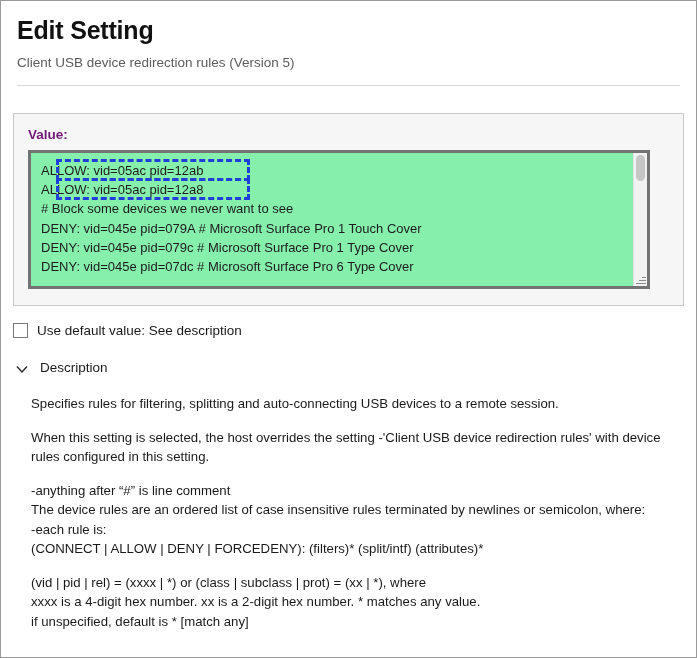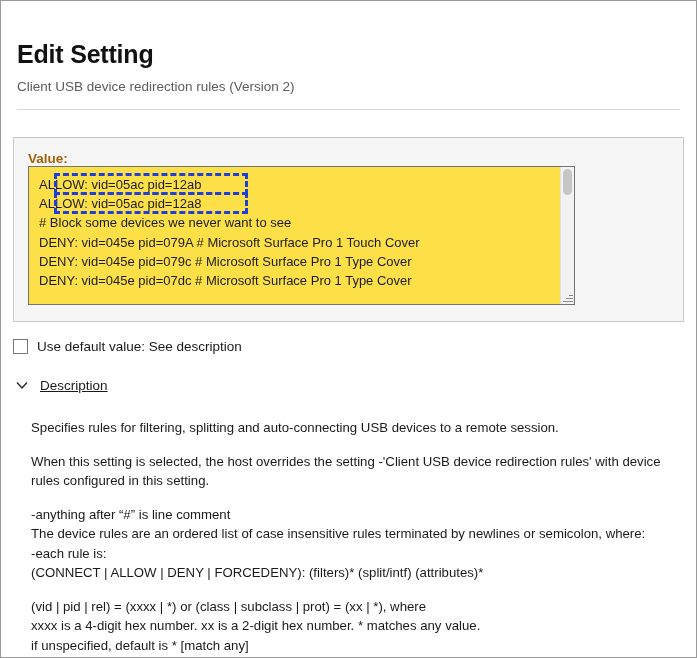--- a/index.html
+++ b/index.html
@@ -18,21 +18,20 @@
     position: relative;
     width: 697px;
     height: 658px;
     box-sizing: border-box;
     border: 1px solid #9a9a9a;
     background: #ffffff;
     overflow: hidden;
   }
   .header {
     padding: 14px 16px 12px 16px;
-    margin-top: 24px;
   }
   .page-title {
     font-size: 25px;
     font-weight: bold;
     line-height: 30px;
     letter-spacing: -0.2px;
     color: #111111;
     margin: 0;
   }
   .page-subtitle {
@@ -48,28 +47,29 @@
   .value-panel {
     margin: 15px 12px 0 12px;
     border: 1px solid #c9c9c9;
     background: #f6f6f6;
     padding: 13px 14px 16px 14px;
     box-sizing: border-box;
   }
   .value-label {
     font-size: 13.5px;
     font-weight: bold;
-    color: #a16207;
+    color: #701a75;
+    margin-bottom: 8px;
   }
   .textarea-wrap {
     position: relative;
-    width: 547px;
+    width: 622px;
     height: 139px;
-    background: #fde047;
-    border: 1px solid #737373;
+    background: #86efac;
+    border: 3px solid #737373;
     box-sizing: border-box;
     overflow: hidden;
   }
   .textarea-inner {
     position: absolute;
     top: 0;
     left: 0;
     right: 14px;
     bottom: 0;
     padding: 8px 6px 0 10px;
@@ -152,72 +152,70 @@
     margin-right: 9px;
     flex: none;
   }
   .default-text {
     font-size: 13.5px;
     color: #1a1a1a;
   }
 
   .desc-header {
     display: flex;
-    align-items: center;
     margin: 22px 0 0 12px;
-    text-decoration: underline;
   }
   .chevron {
     width: 18px;
     height: 18px;
     margin-right: 9px;
     flex: none;
     display: flex;
     align-items: center;
     justify-content: center;
   }
   .desc-title {
     font-size: 13.5px;
     color: #1a1a1a;
   }
   .desc-body {
-    margin: 24px 20px 0 30px;
+    margin: 16px 20px 0 30px;
   }
   .desc-para {
     font-size: 13.2px;
     line-height: 19.5px;
     color: #1a1a1a;
     margin-bottom: 14px;
   }
   .desc-para.nogap {
     margin-bottom: 0;
   }
 </style>
 </head>
 <body>
 
 <div class="page">
 
   <div class="header">
     <div class="page-title">Edit Setting</div>
-    <div class="page-subtitle">Client USB device redirection rules (Version 2)</div>
+    <div class="page-subtitle">Client USB device redirection rules (Version 5)</div>
     <div class="header-rule"></div>
   </div>
 
   <div class="value-panel">
     <div class="value-label">Value:</div>
 
     <div class="textarea-wrap">
       <div class="textarea-inner">
         <div class="rule-line">ALLOW: vid=05ac pid=12ab</div>
         <div class="rule-line">ALLOW: vid=05ac pid=12a8</div>
         <div class="rule-line"># Block some devices we never want to see</div>
         <div class="rule-line">DENY: vid=045e pid=079A # Microsoft Surface Pro 1 Touch Cover</div>
         <div class="rule-line">DENY: vid=045e pid=079c # Microsoft Surface Pro 1 Type Cover</div>
-        <div class="rule-line">DENY: vid=045e pid=07dc # Microsoft Surface Pro 1 Type Cover</div>
+        <div class="rule-line">DENY: vid=045e pid=07dc # Microsoft Surface Pro 6 Type Cover</div>
       </div>
 
       <div class="scrollbar">
         <div class="scroll-thumb"></div>
       </div>
 
       <div class="resize-grip">
         <i class="g1"></i>
           <i class="g2"></i>
           <i class="g3"></i>

